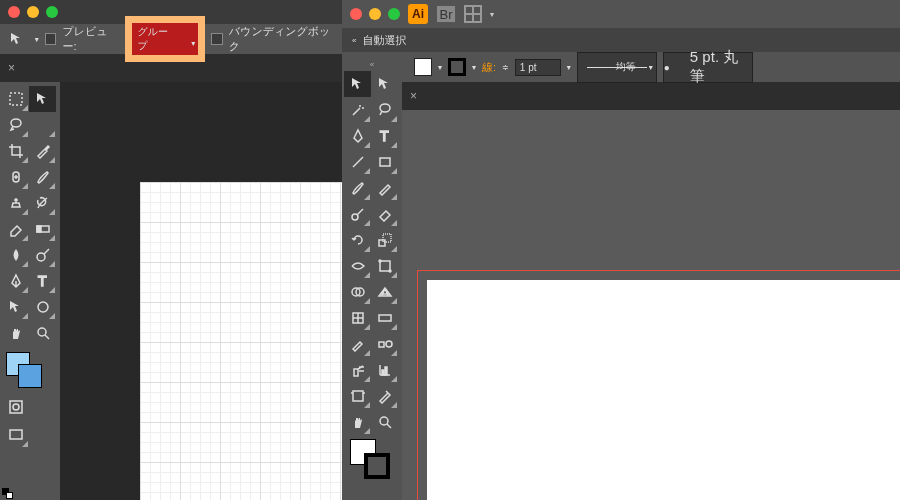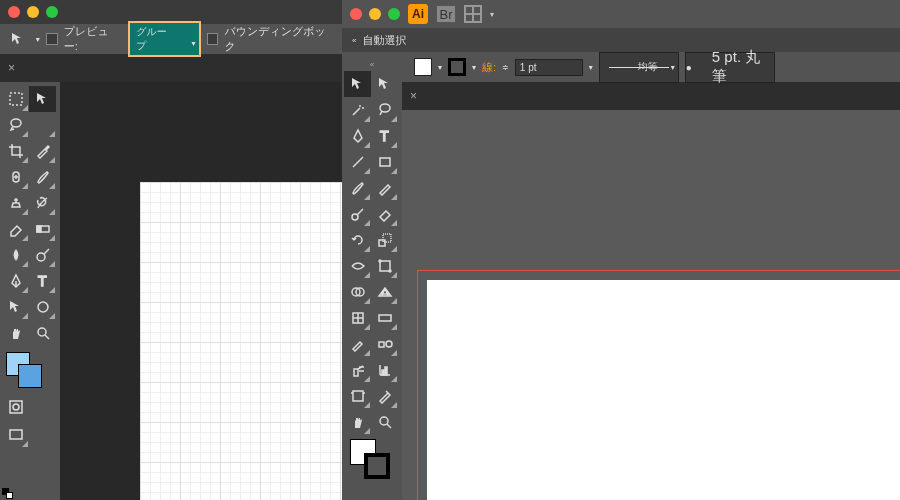--- a/index.html
+++ b/index.html
@@ -7,21 +7,21 @@
 .app { height: 100%; position: relative; }
 .ps { width: 342px; background: #3a3a3a; }
 .ai { width: 558px; background: #e5e5e5; }
 .traffic { display: flex; gap: 7px; padding: 6px 8px; }
 .dot { width: 12px; height: 12px; border-radius: 50%; }
 .red { background: #ff5f57; } .yellow { background: #ffbd2e; } .green { background: #28c940; }
 .optbar-ps { background: #535353; height: 30px; display: flex; align-items: center; padding: 0 6px; gap: 6px; font-size: 11px; color: #ddd; }
 .optbar-ai { background: #535353; height: 30px; display: flex; align-items: center; padding: 0 6px; gap: 6px; font-size: 11px; color: #ddd; }
 .tooltag { width: 24px; height: 24px; display: flex; align-items: center; justify-content: center; color: #ddd; }
 .chk { width: 12px; height: 12px; border: 1px solid #888; background: #3a3a3a; display: inline-block; }
-.drop { background: #0f766e; border: 2px solid #fdba74; padding: 2px 22px 2px 6px; font-size: 10px; color: #ddd; position: relative; }
+.drop { background: #b91c1c; border: 7px solid #fdba74; padding: 2px 22px 2px 6px; font-size: 10px; color: #ddd; position: relative; }
 .drop::after { content: "▾"; position: absolute; right: 3px; font-size: 8px; }
 .tabbar { background: #2d2d2d; height: 28px; display: flex; align-items: center; padding: 0 8px; font-size: 11px; color: #ccc; }
 .tabbar .x { margin-right: 6px; color: #aaa; font-size: 12px; }
 .main { display: flex; height: calc(100% - 58px); }
 .tools { width: 60px; background: #535353; padding: 4px 2px; }
 .trow { display: flex; }
 .tbtn { width: 27px; height: 26px; display: flex; align-items: center; justify-content: center; color: #ddd; cursor: pointer; font-size: 14px; position: relative; }
 .tbtn.active { background: #2a2a2a; }
 .tbtn.corner::after { content: ""; position: absolute; right: 1px; bottom: 1px; border: 3px solid transparent; border-right-color: #aaa; border-bottom-color: #aaa; }
 .canvas-area { flex: 1; background: #282828; position: relative; overflow: hidden; }
@@ -35,21 +35,21 @@
 .qmask { margin-top: 2px; display:flex; }
 .ai-title { display:flex; align-items:center; gap:8px; height:28px; background:#535353; padding:0 8px; }
 .ai-logo { width:20px; height:20px; background:#ff9a00; color:#4a1800; font-weight:bold; font-size:12px; display:flex; align-items:center; justify-content:center; border-radius:3px; }
 .br { width:20px;height:18px;background:#888;color:#333;font-size:13px;display:flex;align-items:center;justify-content:center;border:1px solid #555; }
 .grid-ic{width:18px;height:18px;border:1px solid #999;display:flex;flex-wrap:wrap;}
 .grid-ic span{width:50%;height:50%;border:1px solid #999;}
 .sel-lbl{background:#424242;padding:4px 10px;font-size:11px;color:#ddd;height:24px;display:flex;align-items:center;}
 .fill-sw{width:18px;height:18px;background:#fff;border:1px solid #222;}
 .stroke-sw{width:18px;height:18px;border:3px solid #000;background:#535353;}
 .stroke-lbl{color:#ff9a00;font-size:11px;}
-.pt-in{background:#3a3a3a;border:1px solid #222;padding:2px 4px;font-size:10px;color:#ddd;width:68px;}
+.pt-in{background:#3a3a3a;border:1px solid #222;padding:2px 4px;font-size:10px;color:#ddd;width:46px;}
 .prof{background:#3a3a3a;border:1px solid #222;width:80px;height:31px;position:relative;display:flex;align-items:center;justify-content:center;}
 .prof .line{height:1px;width:60px;background:#ddd;}
 .ai-main{display:flex;height:calc(100% - 82px);}
 .ai-tools{width:60px;background:#535353;padding:4px 2px;overflow:hidden;}
 .ai-canvas{flex:1;background:#5a5a5a;position:relative;overflow:hidden;}
 .artboard{position:absolute;left:25px;top:170px;width:520px;height:330px;background:#fff;}
 .bleed{position:absolute;left:15px;top:160px;width:540px;height:350px;border:1px solid #e74c3c;}
 .ai-sw{margin-top:4px;position:relative;width:44px;height:44px;margin-left:6px;}
 .ai-fg{width:26px;height:26px;background:#fff;border:1px solid #000;position:absolute;}
 .ai-bg{width:26px;height:26px;border:4px solid #000;background:#535353;position:absolute;top:14px;left:14px;}

